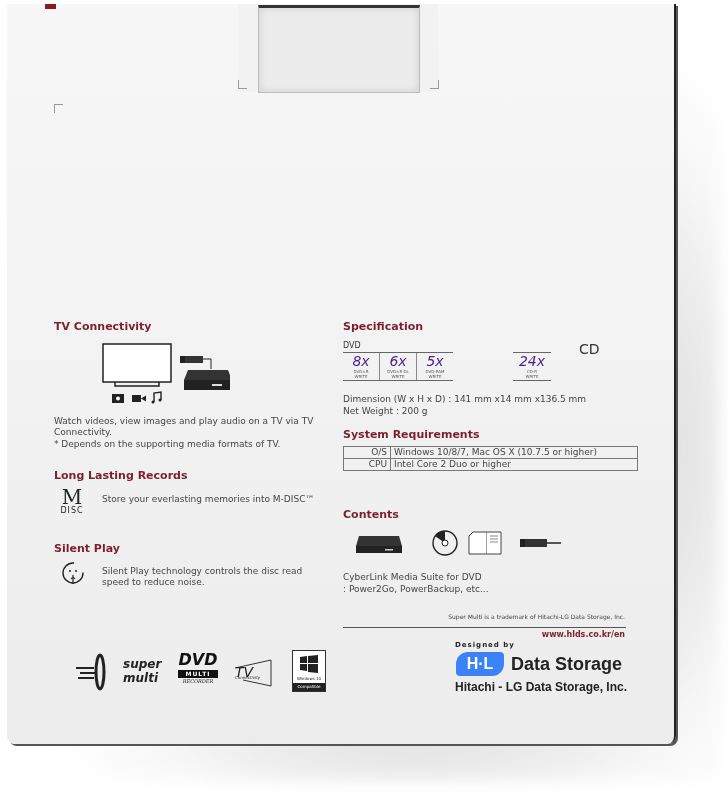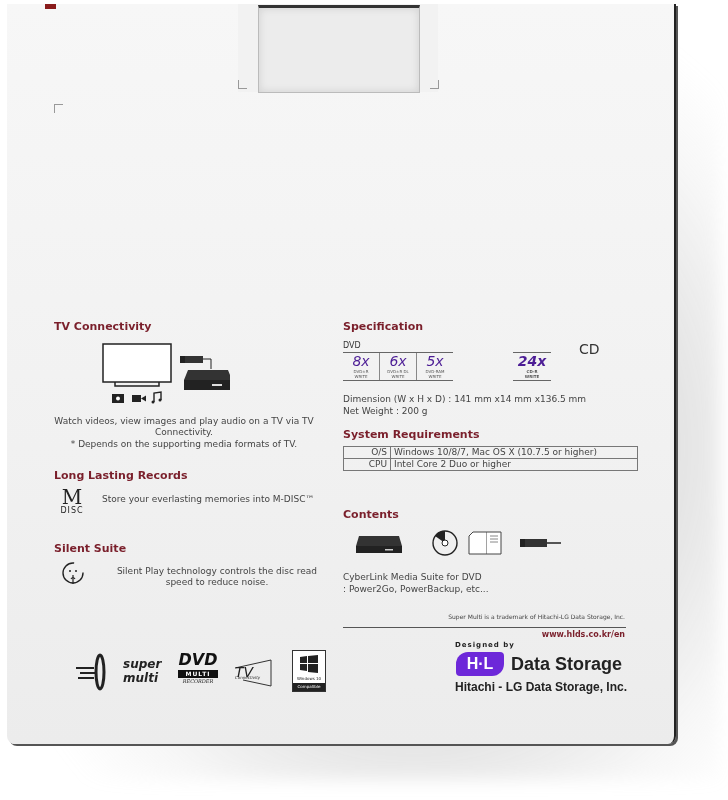--- a/index.html
+++ b/index.html
@@ -4,21 +4,21 @@
 <style>
   html,body{margin:0;padding:0;}
   body{width:728px;height:800px;background:#ffffff;position:relative;overflow:hidden;font-family:"DejaVu Sans","Liberation Sans",sans-serif;color:#333;}
   .shadow{position:absolute;left:40px;top:40px;width:680px;height:740px;background:radial-gradient(ellipse at 55% 55%, rgba(120,120,120,0.55), rgba(200,200,200,0.15) 70%, rgba(255,255,255,0) 85%);filter:blur(8px);}
   .box{position:absolute;left:7px;top:4px;width:667px;height:740px;background:linear-gradient(180deg,#f7f7f7,#f1f1f1 60%,#ececec);border-radius:0 0 8px 8px;border-right:2px solid #222;box-shadow:2px 2px 0 #555;}
   .red-tab{position:absolute;left:45px;top:4px;width:11px;height:5px;background:#8a1c1c;}
   .window{position:absolute;left:258px;top:5px;width:160px;height:84px;background:#ececec;border:1px solid #bbb;border-top:3px solid #333;box-shadow:inset 0 0 8px rgba(0,0,0,0.12);}
   .window-flap{position:absolute;left:238px;top:4px;width:200px;height:88px;background:#f2f2f2;}
   .corner{position:absolute;width:8px;height:8px;border-color:#999;border-style:solid;border-width:0;}
   .sec-title{position:absolute;font-size:11px;font-weight:bold;color:#7a1f2b;}
-  .body-text{position:absolute;font-size:9px;color:#444;line-height:11px;text-align:center;}
+  .body-text{position:absolute;font-size:9px;color:#444;line-height:11px;}
   .speed-table{position:absolute;border-top:1px solid #666;border-bottom:1px solid #666;display:flex;}
   .speed-cell{text-align:center;padding:1px 4px;border-right:1px solid #888;}
   .speed-cell:last-child{border-right:none;}
   .speed-num{font-size:14px;font-style:italic;color:#4c1d95;line-height:15px;}
   .speed-lbl{font-size:4px;color:#555;line-height:5px;}
   .sysreq{position:absolute;left:343px;top:446px;border-collapse:collapse;font-size:9px;color:#444;}
   .sysreq td{border:1px solid #777;padding:0 3px;height:11px;line-height:11px;}
   .sysreq td.k{text-align:right;width:40px;}
   .sysreq td.v{width:240px;}
   .hr{position:absolute;left:343px;top:627px;width:283px;height:1px;background:#555;}
@@ -69,21 +69,21 @@
 <div class="body-text" style="left:54px;top:416px;width:260px;">Watch videos, view images and play audio on a TV via TV Connectivity.</div>
 <div class="body-text" style="left:54px;top:439px;width:260px;">* Depends on the supporting media formats of TV.</div>
 
 <div class="sec-title" style="left:54px;top:469px;">Long Lasting Records</div>
 <div style="position:absolute;left:58px;top:488px;width:28px;text-align:center;font-family:'DejaVu Serif',serif;color:#222;">
   <div style="font-size:20px;line-height:18px;">M</div>
   <div style="font-size:8px;line-height:9px;letter-spacing:1px;font-family:'DejaVu Sans',sans-serif;">DISC</div>
 </div>
 <div class="body-text" style="left:102px;top:494px;">Store your everlasting memories into M-DISC™</div>
 
-<div class="sec-title" style="left:54px;top:542px;">Silent Suite</div>
+<div class="sec-title" style="left:54px;top:542px;">Silent Play</div>
 <svg style="position:absolute;left:60px;top:561px;" width="26" height="26">
   <circle cx="13" cy="12" r="10" fill="none" stroke="#222" stroke-width="1.4" stroke-dasharray="48 14"></circle>
   <circle cx="10" cy="10" r="1" fill="#222"></circle>
     <circle cx="16" cy="10" r="1" fill="#222"></circle>
   <path d="M13 14 v9 M11 18 q2 -3 4 0" fill="none" stroke="#222" stroke-width="1.2"></path>
 </svg>
 <div class="body-text" style="left:102px;top:566px;width:230px;">Silent Play technology controls the disc read speed to reduce noise.</div>
 
 <div class="sec-title" style="left:343px;top:320px;">Specification</div>
 <div style="position:absolute;left:343px;top:341px;font-size:8px;color:#333;">DVD</div>
@@ -98,21 +98,21 @@
     <div class="speed-lbl">DVD±R DL</div>
     <div class="speed-lbl">WRITE</div>
   </div>
   <div class="speed-cell" style="flex:1">
     <div class="speed-num">5x</div>
     <div class="speed-lbl">DVD-RAM</div>
     <div class="speed-lbl">WRITE</div>
   </div>
 </div>
 <div style="position:absolute;left:539px;top:341px;font-size:14px;color:#333;padding-left:40px;">CD</div>
-<div class="speed-table" style="left:513px;top:352px;width:38px;font-weight:bold;">
+<div class="speed-table" style="left:513px;top:352px;width:38px;">
   <div class="speed-cell" style="flex:1">
     <div class="speed-num">24x</div>
     <div class="speed-lbl">CD-R</div>
     <div class="speed-lbl">WRITE</div>
   </div>
 </div>
 <div class="body-text" style="left:343px;top:394px;">Dimension (W x H x D) : 141 mm x14 mm x136.5 mm</div>
 <div class="body-text" style="left:343px;top:406px;">Net Weight : 200 g</div>
 
 <div class="sec-title" style="left:343px;top:428px;">System Requirements</div>
@@ -154,21 +154,21 @@
       <line x1="192" y1="13" x2="206" y2="13" stroke="#222" stroke-width="1.5"></line>
     </g>
 </svg>
 <div class="body-text" style="left:343px;top:572px;">CyberLink Media Suite for DVD</div>
 <div class="body-text" style="left:343px;top:584px;">: Power2Go, PowerBackup, etc...</div>
 
 <div style="position:absolute;left:400px;top:613px;width:225px;text-align:right;font-size:6px;color:#444;">Super Multi is a trademark of Hitachi-LG Data Storage, Inc.</div>
 <div class="hr"></div>
 <div style="position:absolute;left:500px;top:630px;width:125px;text-align:right;font-size:8px;color:#7a1f2b;font-weight:bold;">www.hlds.co.kr/en</div>
 <div style="position:absolute;left:455px;top:641px;font-size:7px;font-weight:bold;letter-spacing:1px;color:#222;">Designed by</div>
-<div style="position:absolute;left:456px;top:652px;width:48px;height:24px;background:#6d28d9;border-radius:12px 4px 12px 4px;color:#fff;font-size:16px;font-weight:bold;text-align:center;line-height:24px;font-family:'Liberation Sans',sans-serif;">H·L</div>
+<div style="position:absolute;left:456px;top:652px;width:48px;height:24px;background:#3b82f6;border-radius:12px 4px 12px 4px;color:#fff;font-size:16px;font-weight:bold;text-align:center;line-height:24px;font-family:'Liberation Sans',sans-serif;">H·L</div>
 <div class="logo-text" style="left:511px;top:654px;font-size:18px;font-family:'Liberation Sans',sans-serif;">Data Storage</div>
 <div class="logo-text" style="left:455px;top:680px;font-size:12px;font-family:'Liberation Sans',sans-serif;">Hitachi - LG Data Storage, Inc.</div>
 
 <div style="position:absolute;left:76px;top:652px;width:60px;height:40px;">
   <svg width="30" height="40" style="position:absolute;left:0;top:0;">
     <line x1="0" y1="16" x2="18" y2="16" stroke="#222" stroke-width="2"></line>
       <line x1="4" y1="21" x2="20" y2="21" stroke="#222" stroke-width="2"></line>
       <line x1="2" y1="26" x2="18" y2="26" stroke="#222" stroke-width="2"></line>
     <ellipse cx="24" cy="20" rx="4" ry="17" fill="none" stroke="#222" stroke-width="3"></ellipse>
   </svg>

